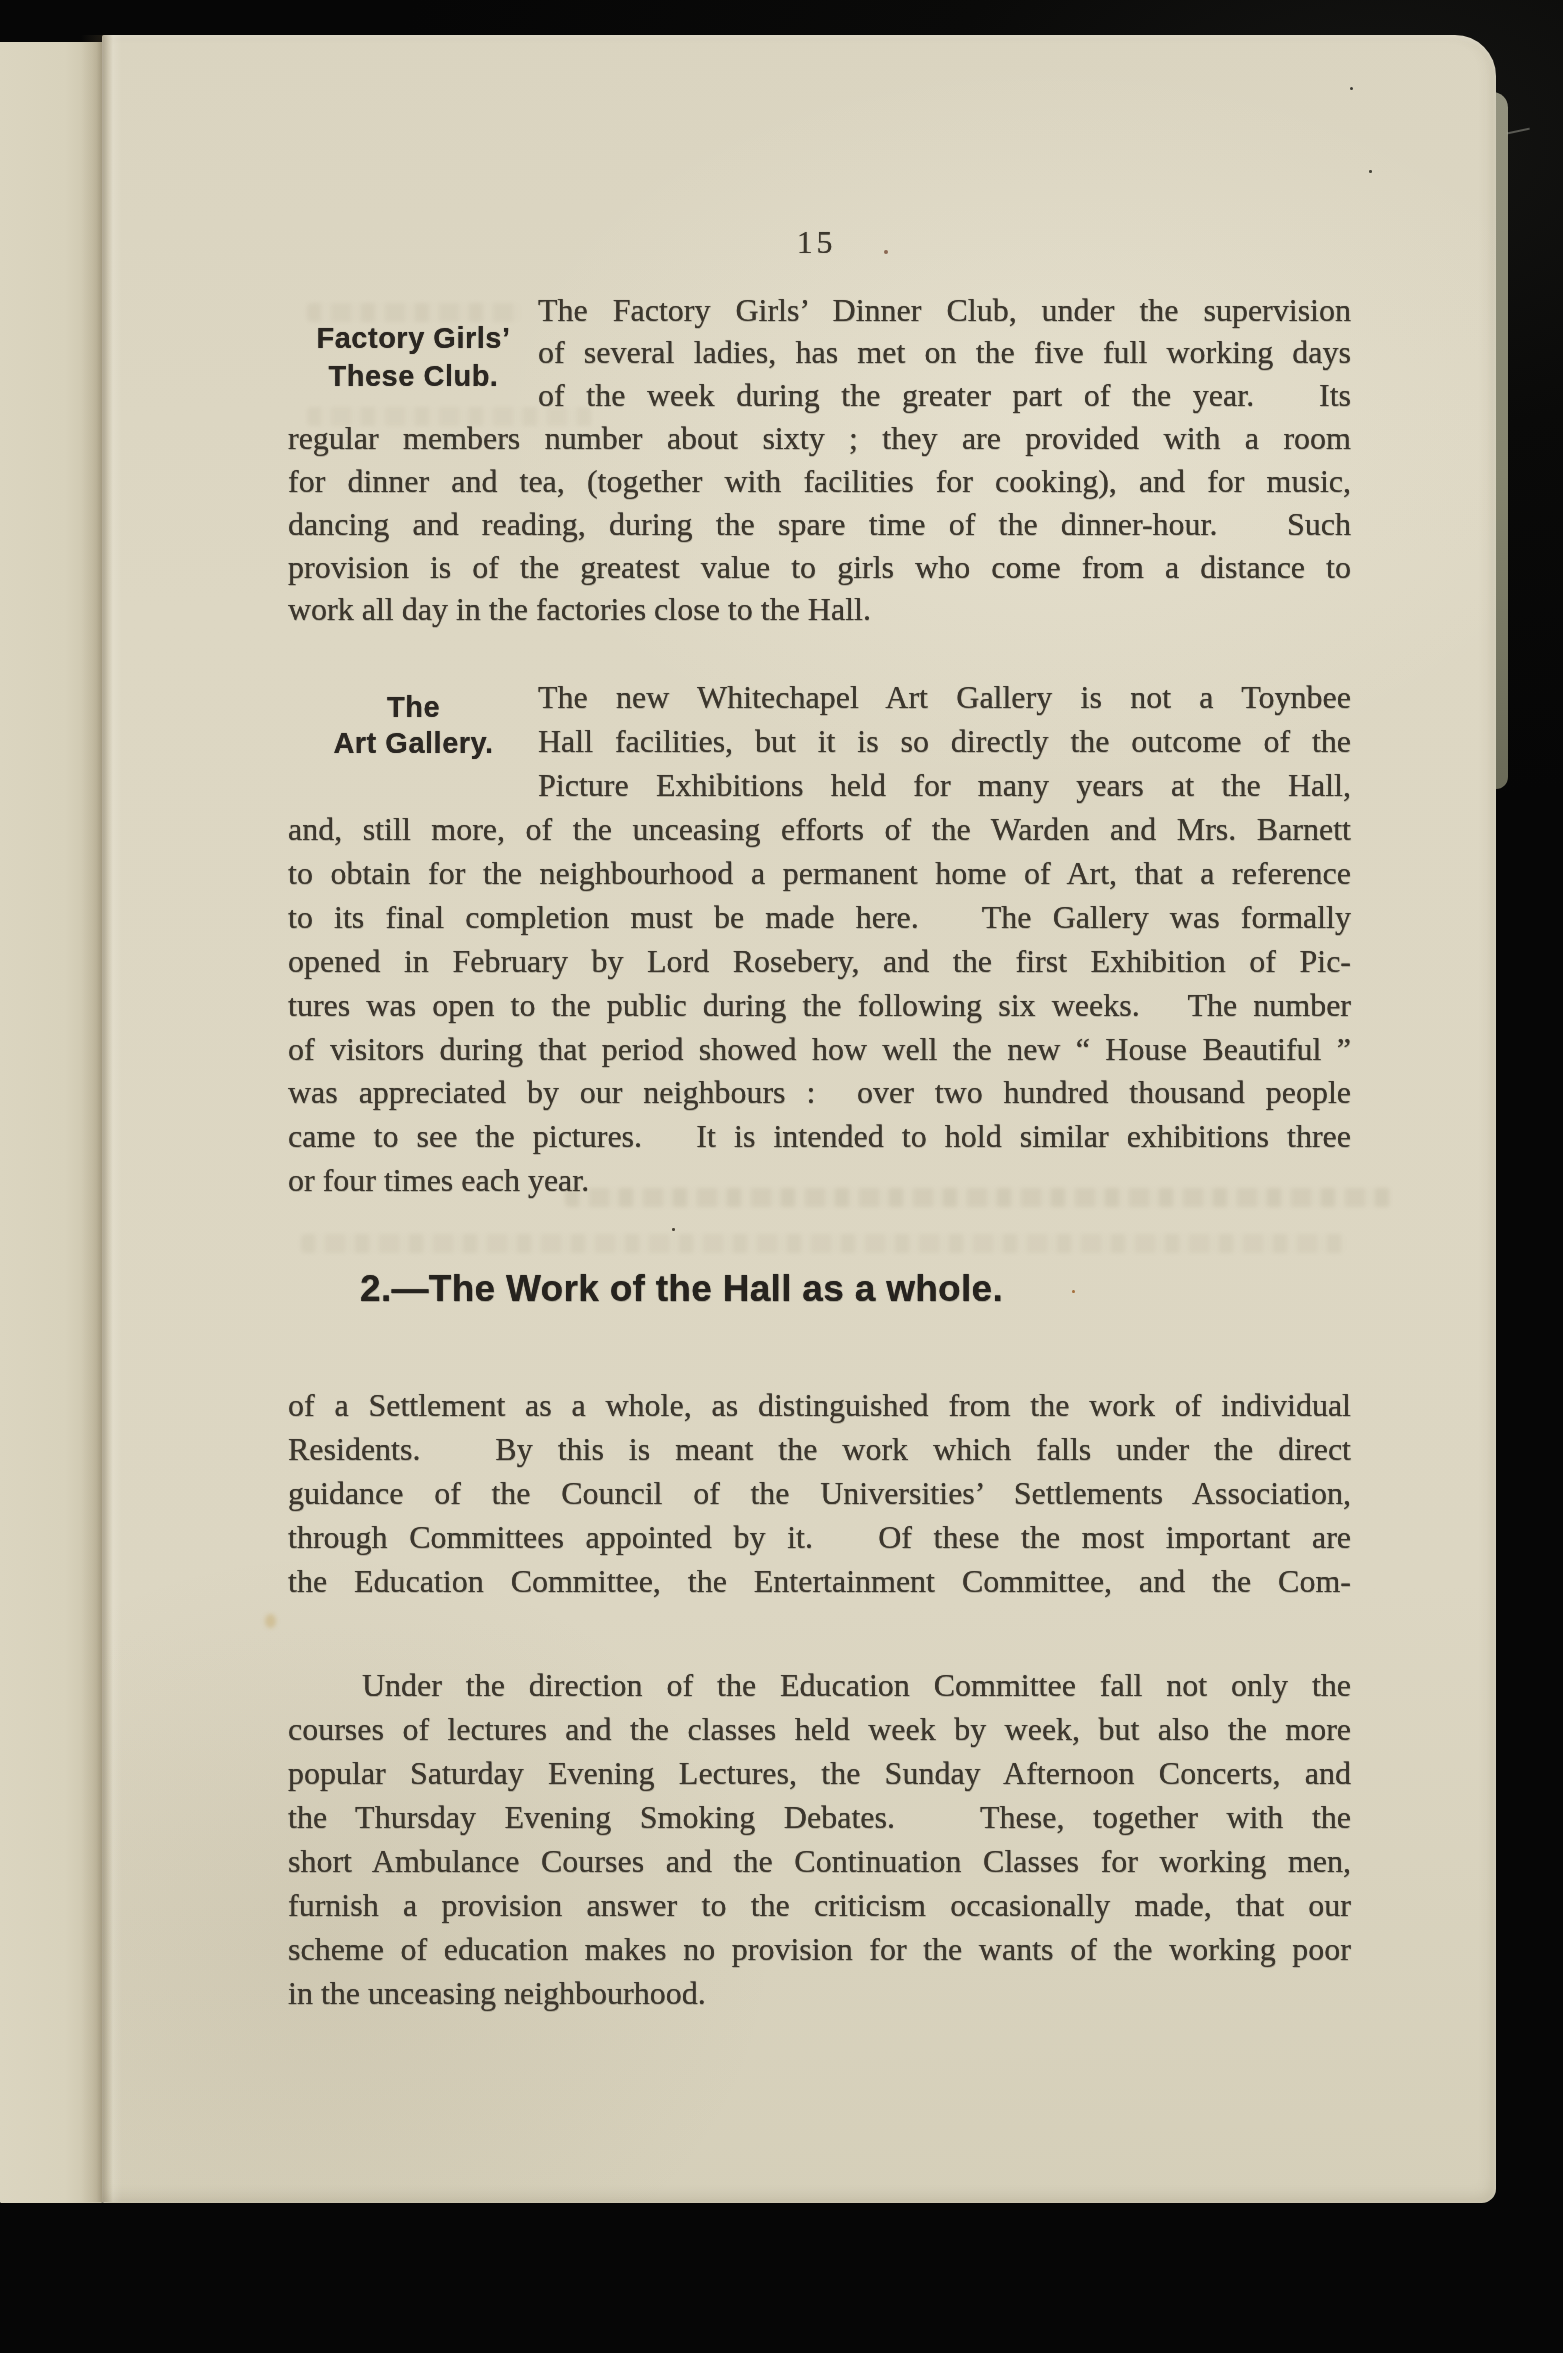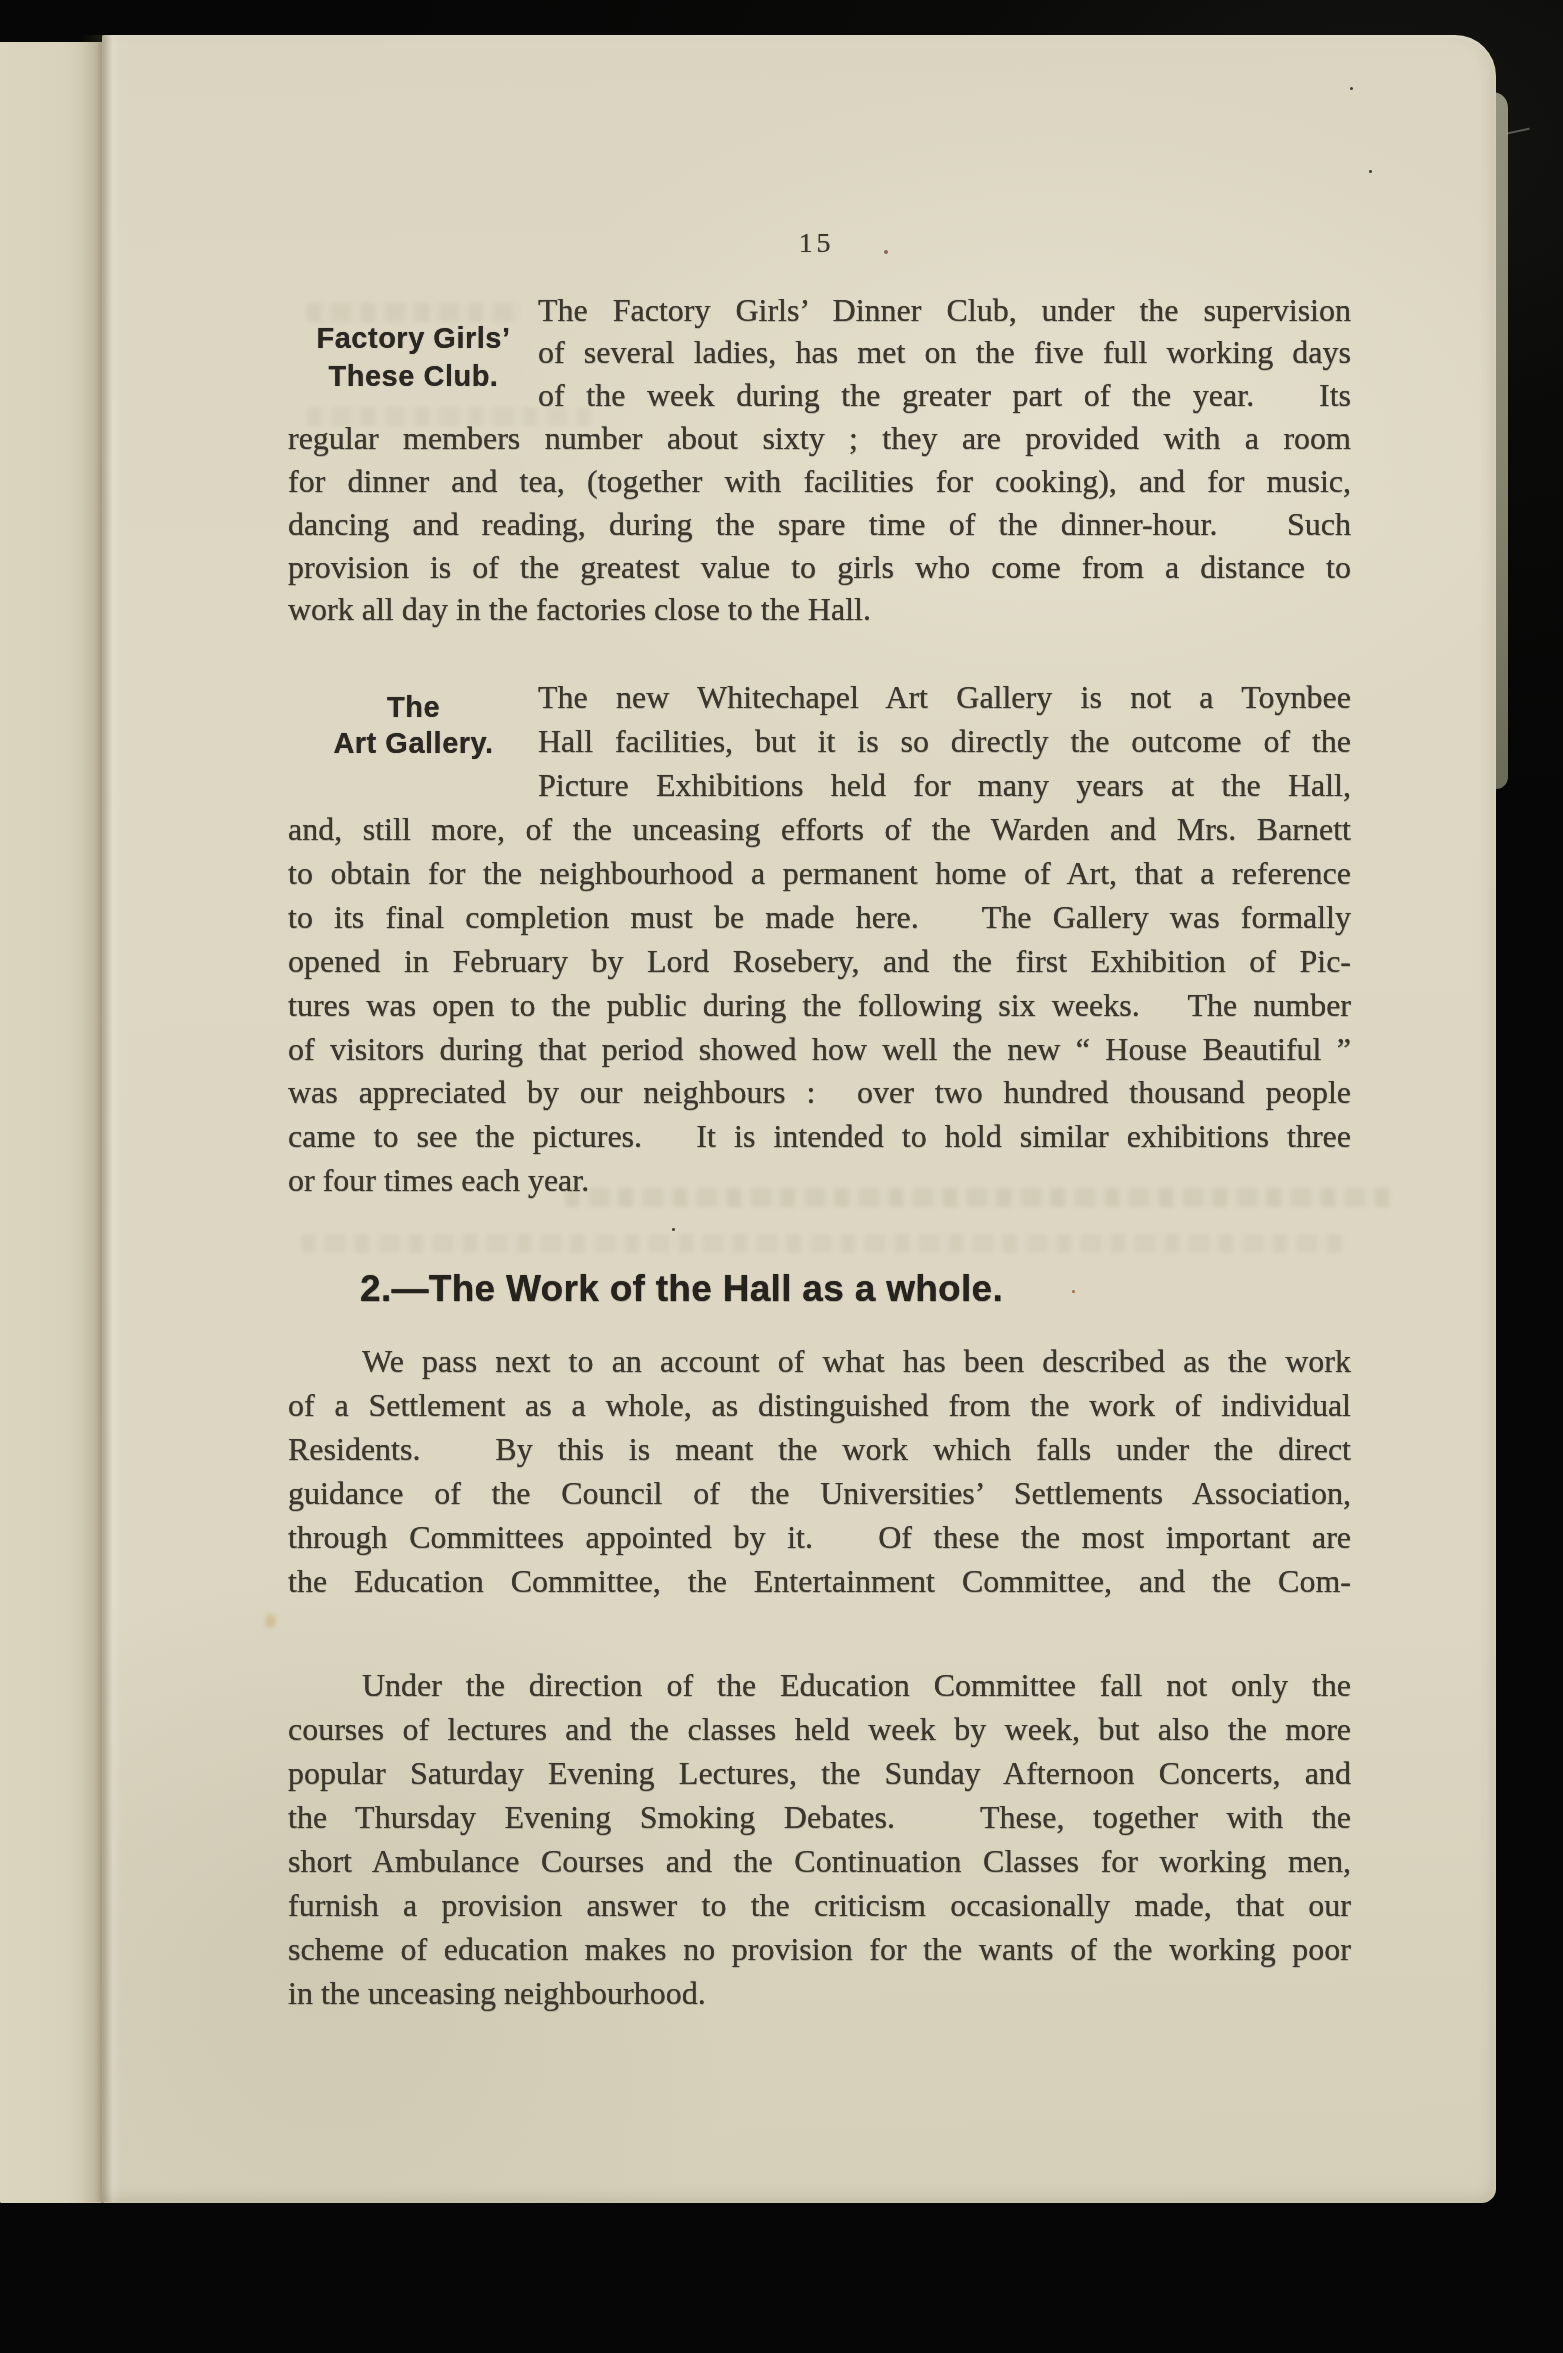--- a/index.html
+++ b/index.html
@@ -58,21 +58,21 @@
     text-shadow:0 0 0.8px rgba(43,39,34,0.9);
   }
   #heading {
     position:absolute; left:360px; top:1270px;
     font-family:"Liberation Sans","DejaVu Sans",sans-serif; font-weight:bold;
     font-size:37px; line-height:38px; letter-spacing:0.3px; color:#26231e;
     text-shadow:0 0 0.9px rgba(38,35,30,0.9), 0.5px 0.5px 0 rgba(38,35,30,0.2);
   }
   #page-number {
     position:absolute; left:770px; top:226px; width:93px; text-align:center;
-    font-size:28px; line-height:33px; letter-spacing:3.8px; color:#3d382e;
+    font-size:32px; line-height:33px; letter-spacing:3.8px; color:#3d382e;
     text-shadow:0 0 0.7px rgba(60,54,44,0.85);
   }
   .ghost {
     position:absolute; height:18.7px; filter:blur(2.2px); border-radius:4.4px;
     background:repeating-linear-gradient(90deg,
       rgba(118,105,76,0.20) 0 14.3px, rgba(118,105,76,0.02) 14.3px 24px,
       rgba(118,105,76,0.16) 24px 44px, rgba(118,105,76,0.03) 44px 54px);
   }
   .speck { position:absolute; border-radius:50%; }
   #stain {
@@ -126,21 +126,20 @@
     <div class="line just" style="left:288px;top:1120px;width:1063px">came to see the pictures.&nbsp;&nbsp; It is intended to hold similar exhibitions three</div>
     <div class="line" style="left:288px;top:1164px">or four times each year.</div>
 
     <div class="ghost" style="left:565px;top:1188px;width:826px;opacity:0.55"></div>
     <div class="ghost" style="left:301px;top:1234px;width:1046px;opacity:0.38"></div>
     <div class="ghost" style="left:307px;top:303px;width:214px;opacity:0.40"></div>
     <div class="ghost" style="left:307px;top:407px;width:285px;opacity:0.32"></div>
 
     <div id="heading">2.—The Work of the Hall as a whole.</div>
 
-    <div class="line just" style="left:362px;top:1345px;width:989px">We pass next to an account of what has been described as the work</div>
     <div class="line just" style="left:288px;top:1389px;width:1063px">of a Settlement as a whole, as distinguished from the work of individual</div>
     <div class="line just" style="left:288px;top:1433px;width:1063px">Residents.&nbsp;&nbsp; By this is meant the work which falls under the direct</div>
     <div class="line just" style="left:288px;top:1477px;width:1063px">guidance of the Council of the Universities’ Settlements Association,</div>
     <div class="line just" style="left:288px;top:1521px;width:1063px">through Committees appointed by it.&nbsp;&nbsp; Of these the most important are</div>
     <div class="line just" style="left:288px;top:1565px;width:1063px">the Education Committee, the Entertainment Committee, and the Com-</div>
 
     <div class="line just" style="left:362px;top:1669px;width:989px">Under the direction of the Education Committee fall not only the</div>
     <div class="line just" style="left:288px;top:1713px;width:1063px">courses of lectures and the classes held week by week, but also the more</div>
     <div class="line just" style="left:288px;top:1757px;width:1063px">popular Saturday Evening Lectures, the Sunday Afternoon Concerts, and</div>
     <div class="line just" style="left:288px;top:1801px;width:1063px">the Thursday Evening Smoking Debates.&nbsp;&nbsp; These, together with the</div>

